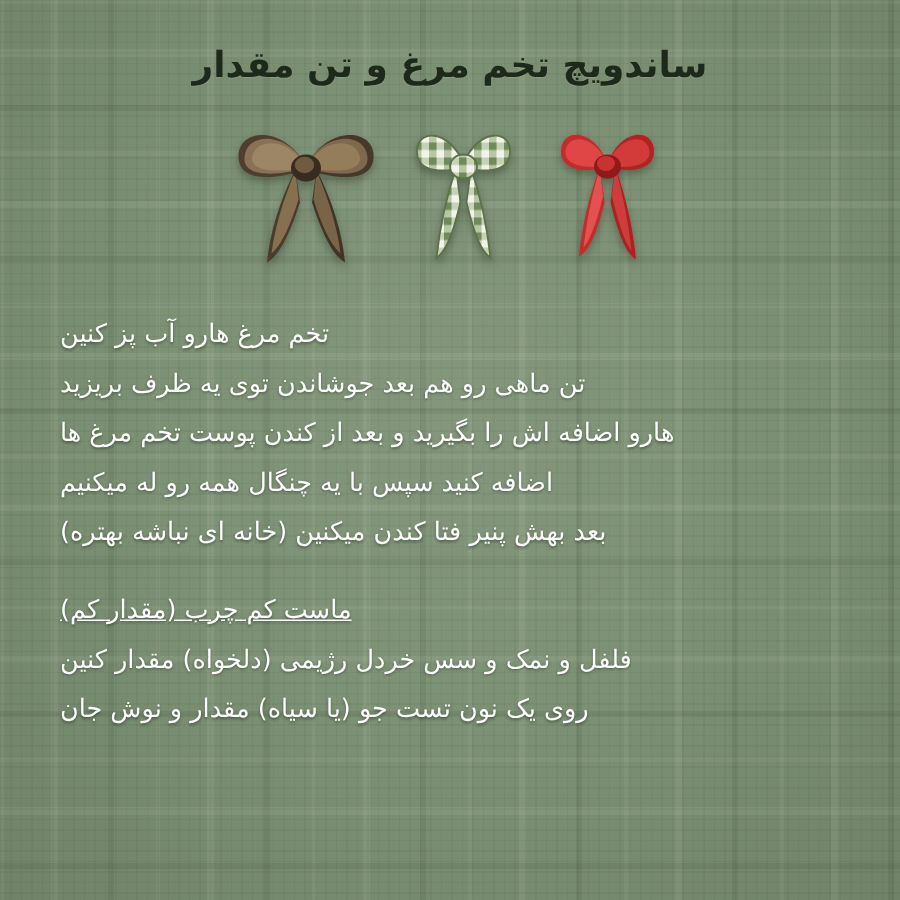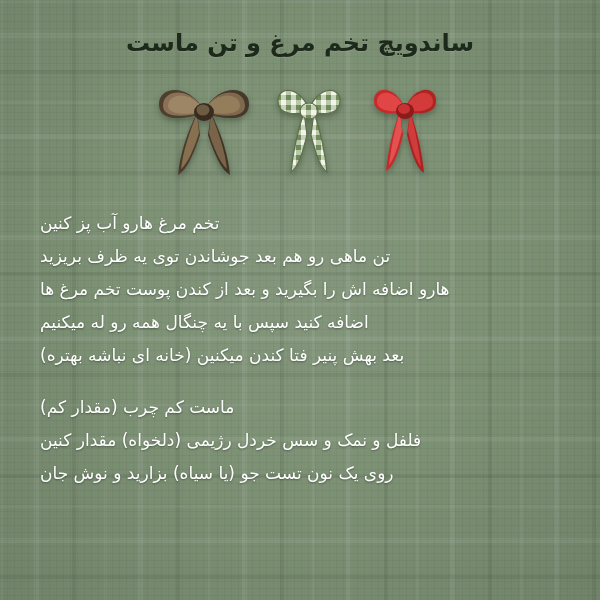--- a/index.html
+++ b/index.html
@@ -139,35 +139,36 @@
     text-align: left;
     color: #ffffff;
     font-size: 17px;
     line-height: 1.95;
     text-shadow: 0 1px 2px rgba(25,38,24,0.45);
     padding: 0 14px;
     box-sizing: border-box;
   }
   .step.gap-before {
     margin-top: 18px;
+    text-decoration: underline;
   }
 </style>
 </head>
 <body>
 
 <div id="card">
 
   <div class="plaid-layer plaid-v"></div>
   <div class="plaid-layer plaid-h"></div>
   <div class="plaid-layer plaid-fine"></div>
   <div class="plaid-layer vignette"></div>
 
   <div class="content">
 
-    <div id="title">ساندویچ تخم مرغ و تن ماست</div>
+    <div id="title">ساندویچ تخم مرغ و تن مقدار</div>
 
     <div id="bows">
 
       <svg class="bow" width="86" height="108" viewBox="0 0 86 108" xmlns="http://www.w3.org/2000/svg">
         <g>
           <path d="M43 34 C34 10, 12 10, 12 26 C12 40, 32 40, 43 36 Z" fill="#c62b2b"></path>
           <path d="M43 34 C34 14, 16 14, 15 26 C14 36, 32 38, 43 35 Z" fill="#e04646"></path>
           <path d="M43 34 C52 10, 74 10, 74 26 C74 40, 54 40, 43 36 Z" fill="#b02323"></path>
           <path d="M43 34 C52 14, 70 14, 71 26 C72 36, 54 38, 43 35 Z" fill="#d33a3a"></path>
           <path d="M38 36 C30 58, 26 76, 24 96 C31 92, 36 80, 41 60 Z" fill="#c62b2b"></path>
@@ -217,17 +218,17 @@
     </div>
 
     <div id="steps">
       <div class="step">تخم مرغ هارو آب پز کنین</div>
       <div class="step">تن ماهی رو هم بعد جوشاندن توی یه ظرف بریزید</div>
       <div class="step">هارو اضافه اش را بگیرید و بعد از کندن پوست تخم مرغ ها</div>
       <div class="step">اضافه کنید سپس با یه چنگال همه رو له میکنیم</div>
       <div class="step">بعد بهش پنیر فتا کندن میکنین (خانه ای نباشه بهتره)</div>
       <div class="step gap-before">ماست کم چرب (مقدار کم)</div>
       <div class="step">فلفل و نمک و سس خردل رژیمی (دلخواه) مقدار کنین</div>
-      <div class="step">روی یک نون تست جو (یا سیاه) بزارید و نوش جان</div>
+      <div class="step">روی یک نون تست جو (یا سیاه) مقدار و نوش جان</div>
     </div>
 
   </div>
 </div>
 
 </body></html>

